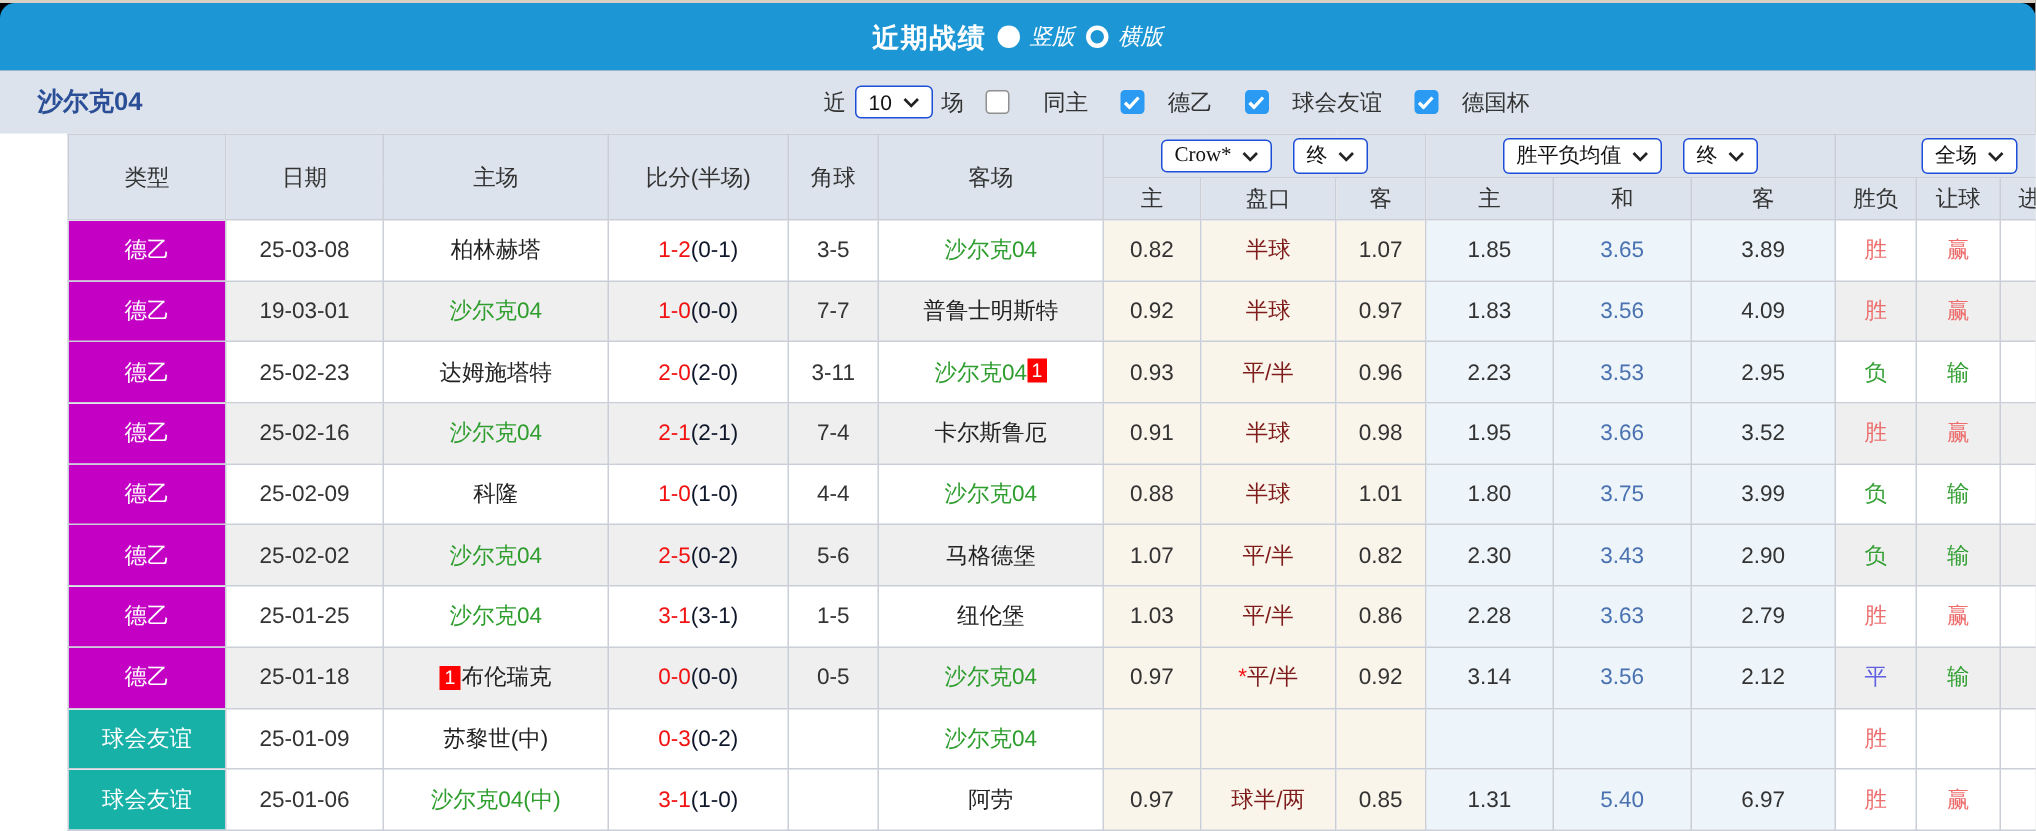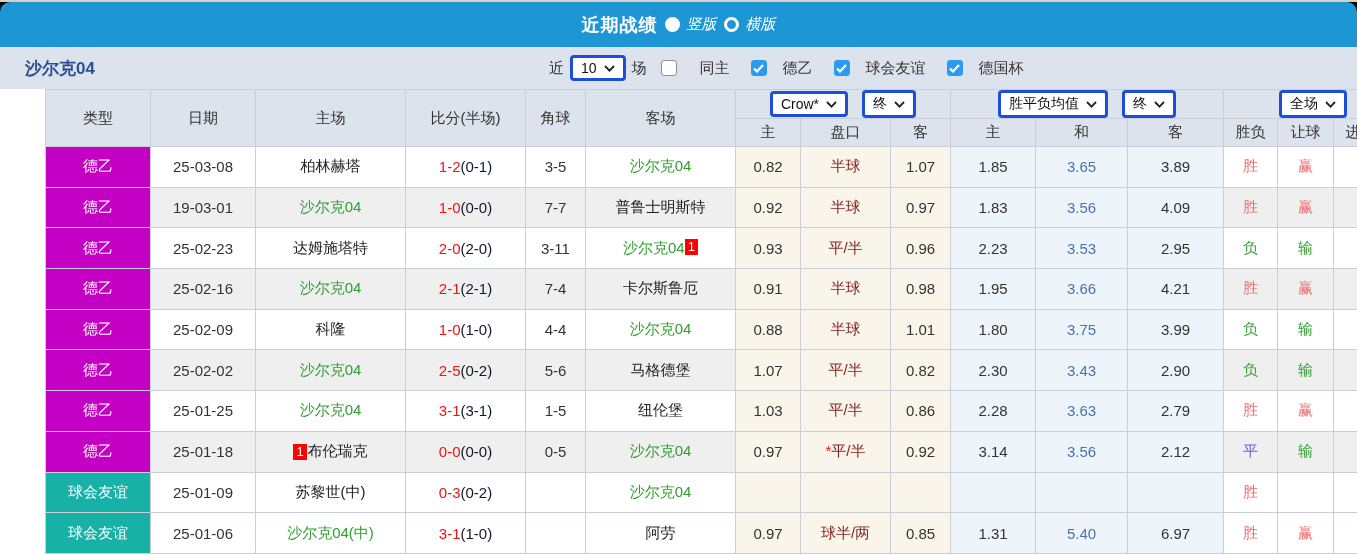--- a/index.html
+++ b/index.html
@@ -25,31 +25,31 @@
               display:flex; align-items:center; font-size:15px; color:#333; }
   .controls .lbl { margin:0 6px; }
   .cb { width:16px; height:16px; border-radius:3px; display:inline-flex; align-items:center;
         justify-content:center; cursor:pointer; flex:0 0 auto; }
   .cb.unchecked { background:#fff; border:1px solid #8f8f8f; margin:0 8px; }
   .cb.checked { background:#2b9af3; border:1px solid #2b9af3; margin-left:6px; margin-right:1px; }
   .cb-label { font-size:15px; color:#333; }
 
   
   .select { display:inline-flex; align-items:center; gap:7px; background:#fff;
-            border:3px solid #1d4ed8; border-radius:4px; padding:2px 8px;
+            border:1px solid #1d4ed8; border-radius:4px; padding:2px 8px;
             font-size:14px; color:#111; cursor:pointer; white-space:nowrap; }
 
   
   table { width:1357px; table-layout:fixed; border-collapse:collapse; background:#fff;margin-left:45px; }
   th, td { border:1px solid #c9ced7; text-align:center; font-weight:normal;
            font-size:15px; color:#333; overflow:hidden; white-space:nowrap; }
   thead th { background:#dde3ec; }
   thead tr.grp th { height:29px; }
   thead tr.sub th { height:28px; }
-  .grp-cell { vertical-align:middle; }
+  .grp-cell { vertical-align:middle;font-family:Liberation Serif, serif; }
   .grp-inner { display:flex; align-items:center; justify-content:center; gap:14px; }
   tbody tr { height:40.7px; }
   tbody tr.shaded td.plain { background:#efefef; }
   td.plain { background:#fff; }
   td.c-ah { background:#faf5ea; }
   td.c-od { background:#eef5fa; }
   td.type-cell { color:#fff; }
   td.t-de { background:#c400c4; }
   td.t-fr { background:#17b1a8; }
   .team { color:#222; }
@@ -256,21 +256,21 @@
           <td class="plain">25-02-16</td>
           <td class="plain"><span class="team green">沙尔克04</span></td>
           <td class="plain"><span class="score">2-1</span><span class="half">(2-1)</span></td>
           <td class="plain">7-4</td>
           <td class="plain"><span class="team">卡尔斯鲁厄</span></td>
           <td class="c-ah">0.91</td>
           <td class="c-ah"><span class="line-txt">半球</span></td>
           <td class="c-ah">0.98</td>
           <td class="c-od">1.95</td>
           <td class="c-od"><span class="odds-draw">3.66</span></td>
-          <td class="c-od">4.21</td>
+          <td class="c-od">3.52</td>
           <td class="plain t-red">胜</td>
           <td class="plain t-red">赢</td>
           <td class="plain t-blue">走</td>
         </tr>
         <tr>
           <td class="type-cell t-de">德乙</td>
           <td class="plain">25-02-09</td>
           <td class="plain"><span class="team">科隆</span></td>
           <td class="plain"><span class="score">1-0</span><span class="half">(1-0)</span></td>
           <td class="plain">4-4</td>

